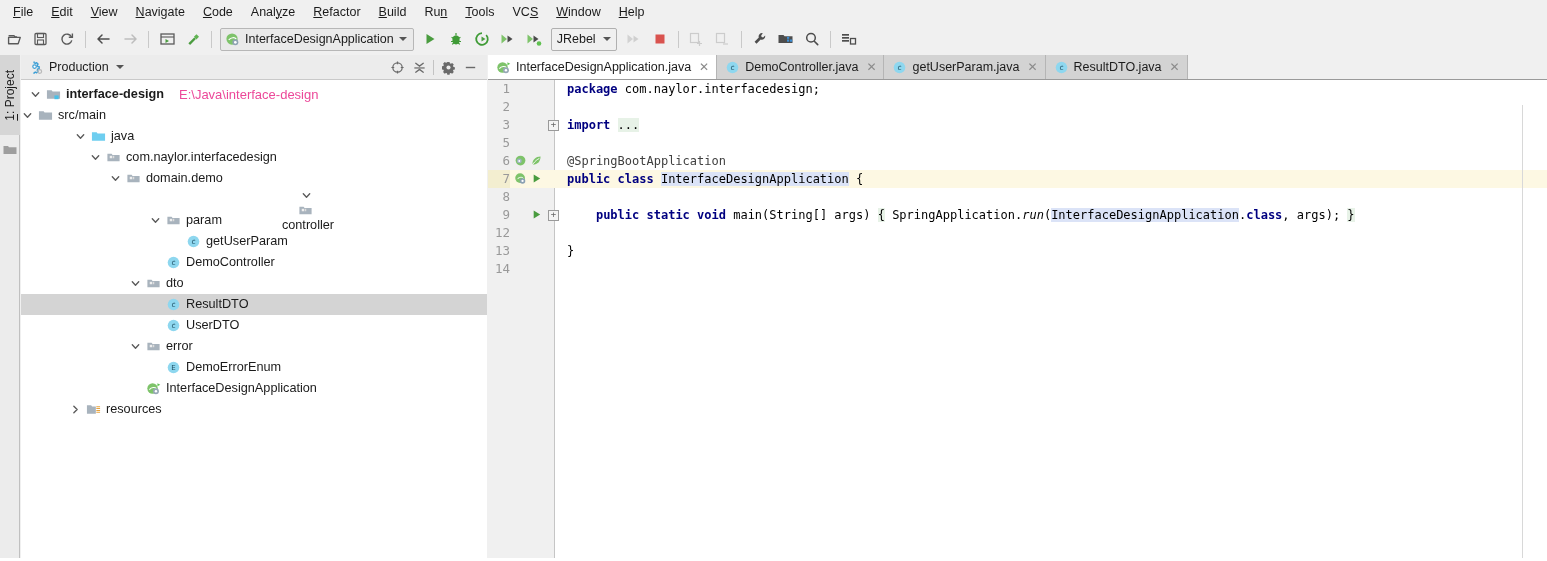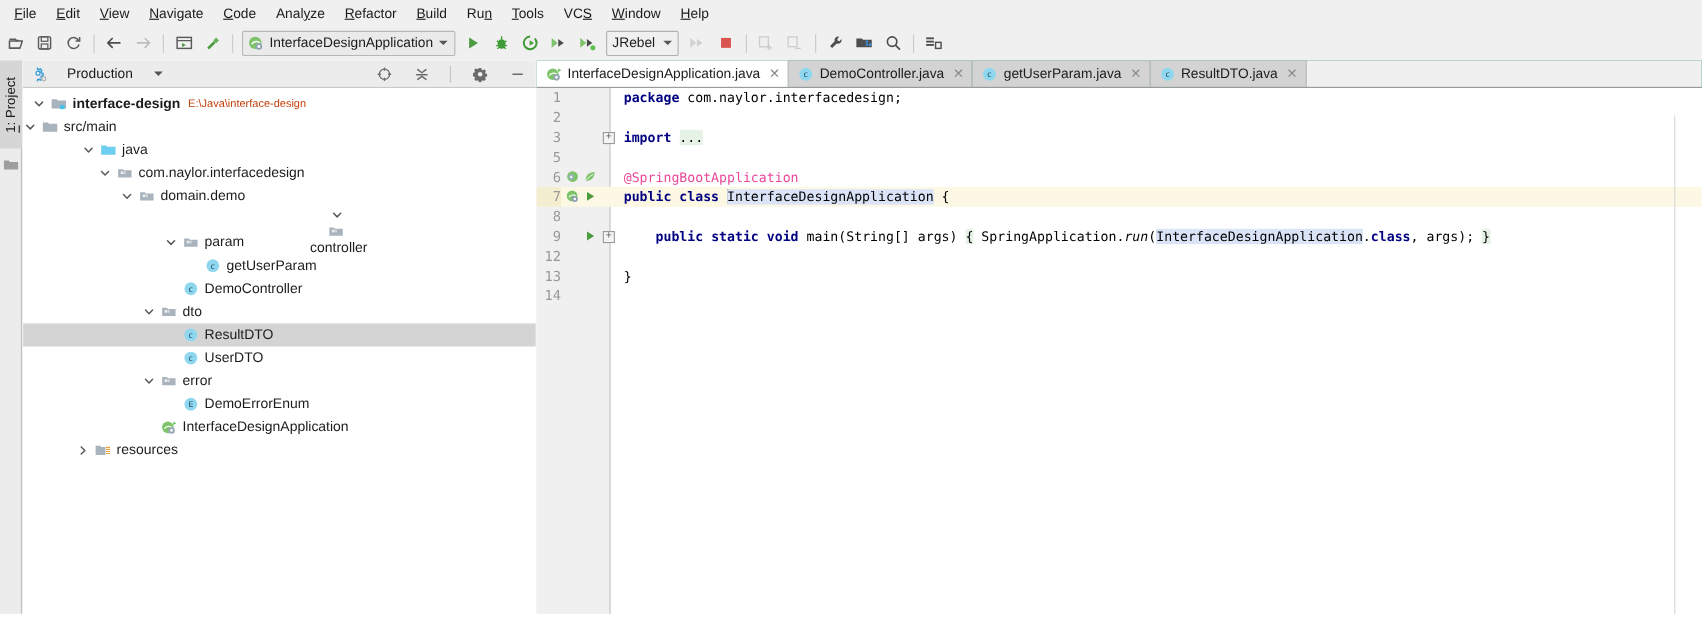--- a/index.html
+++ b/index.html
@@ -84,40 +84,39 @@
     background: #ffffff;
     box-sizing: border-box;
   }
   .pp-header {
     height: 25px; width: 466px;
     background: #ececec;
     border-bottom: 1px solid #c9c9c9;
     display: flex; align-items: center;
     box-sizing: border-box;
     padding: 0 6px 0 7px;
-    gap: 12px;
   }
   .pp-title { font-size: 12.5px; color: #1b1b1b; margin-left: 6px; }
   .pp-header-spacer { flex: 1; }
   .pp-ic { width: 22px; height: 22px; display: flex; align-items: center; justify-content: center; }
   .pp-vsep { width: 1px; height: 15px; background: #c3c3c3; margin: 0 3px; }
 
   .tree { position: relative; width: 466px; height: 481px; background: #fff; padding-top: 4px; box-sizing: border-box; }
   .trow {
     height: 21px; display: flex; align-items: center;
     font-size: 12.7px; color: #1b1b1b; white-space: nowrap;
     box-sizing: border-box;
   }
   .trow.sel { background: #d4d4d4; }
   .twist { width: 13px; height: 13px; display: inline-flex; align-items: center; justify-content: center; margin-right: 3px; flex: 0 0 auto; }
   .twist.none { visibility: hidden; }
   .ticon { width: 16px; height: 16px; margin-right: 5px; display: inline-flex; align-items: center; justify-content: center; flex: 0 0 auto; }
   .tlabel { line-height: 15px; }
   .tlabel.bold { font-weight: bold; }
-  .tpath { color: #c2410c; font-size: 10px; margin-left: 7px; }
+  .tpath { color: #ec4899; font-size: 13px; margin-left: 15px; }
 
   
   .editor-area {
     position: absolute; left: 488px; top: 55px; width: 1059px; height: 506px;
     background: #ffffff;
   }
   .tabbar {
     position: relative; height: 25px; width: 1059px;
     background: #0f766e;
     border-bottom: 1px solid #9a9a9a;
@@ -159,21 +158,21 @@
   .gicon2 { position: absolute; left: 42px; top: 1px; }
   .fold { position: absolute; left: 60px; top: 4px; width: 9px; height: 9px;
           border: 1px solid #9a9a9a; background: #f4f4f4; color: #666; font-size: 9px;
           line-height: 7px; text-align: center; font-family: "DejaVu Sans Mono", monospace; }
   .ctext {
     position: absolute; left: 79px; top: 0; height: 18px;
     font-size: 12px; color: #000000; white-space: pre;
     font-family: "DejaVu Sans Mono", monospace;
   }
   .kw { color: #000080; font-weight: bold; }
-  .ann { color: #ec4899; }
+  .ann { color: #404040; }
   .ital { font-style: italic; color: #000000; }
   .hlgreen { background: #e7f2e7; }
   .hlident { background: #dbe3f7; }
   .caret-bar { display: inline-block; width: 1px; height: 13px; background: #000; vertical-align: -2px; margin-right: -1px; }
 
   .editor-vsep { position: absolute; left: 1034px; top: 25px; width: 1px; height: 481px; background: #d8d8d8; }
 
   
   .bottom-trim { position: absolute; left: 0; top: 558px; width: 1547px; height: 3px; background: #ffffff; }
 </style>

